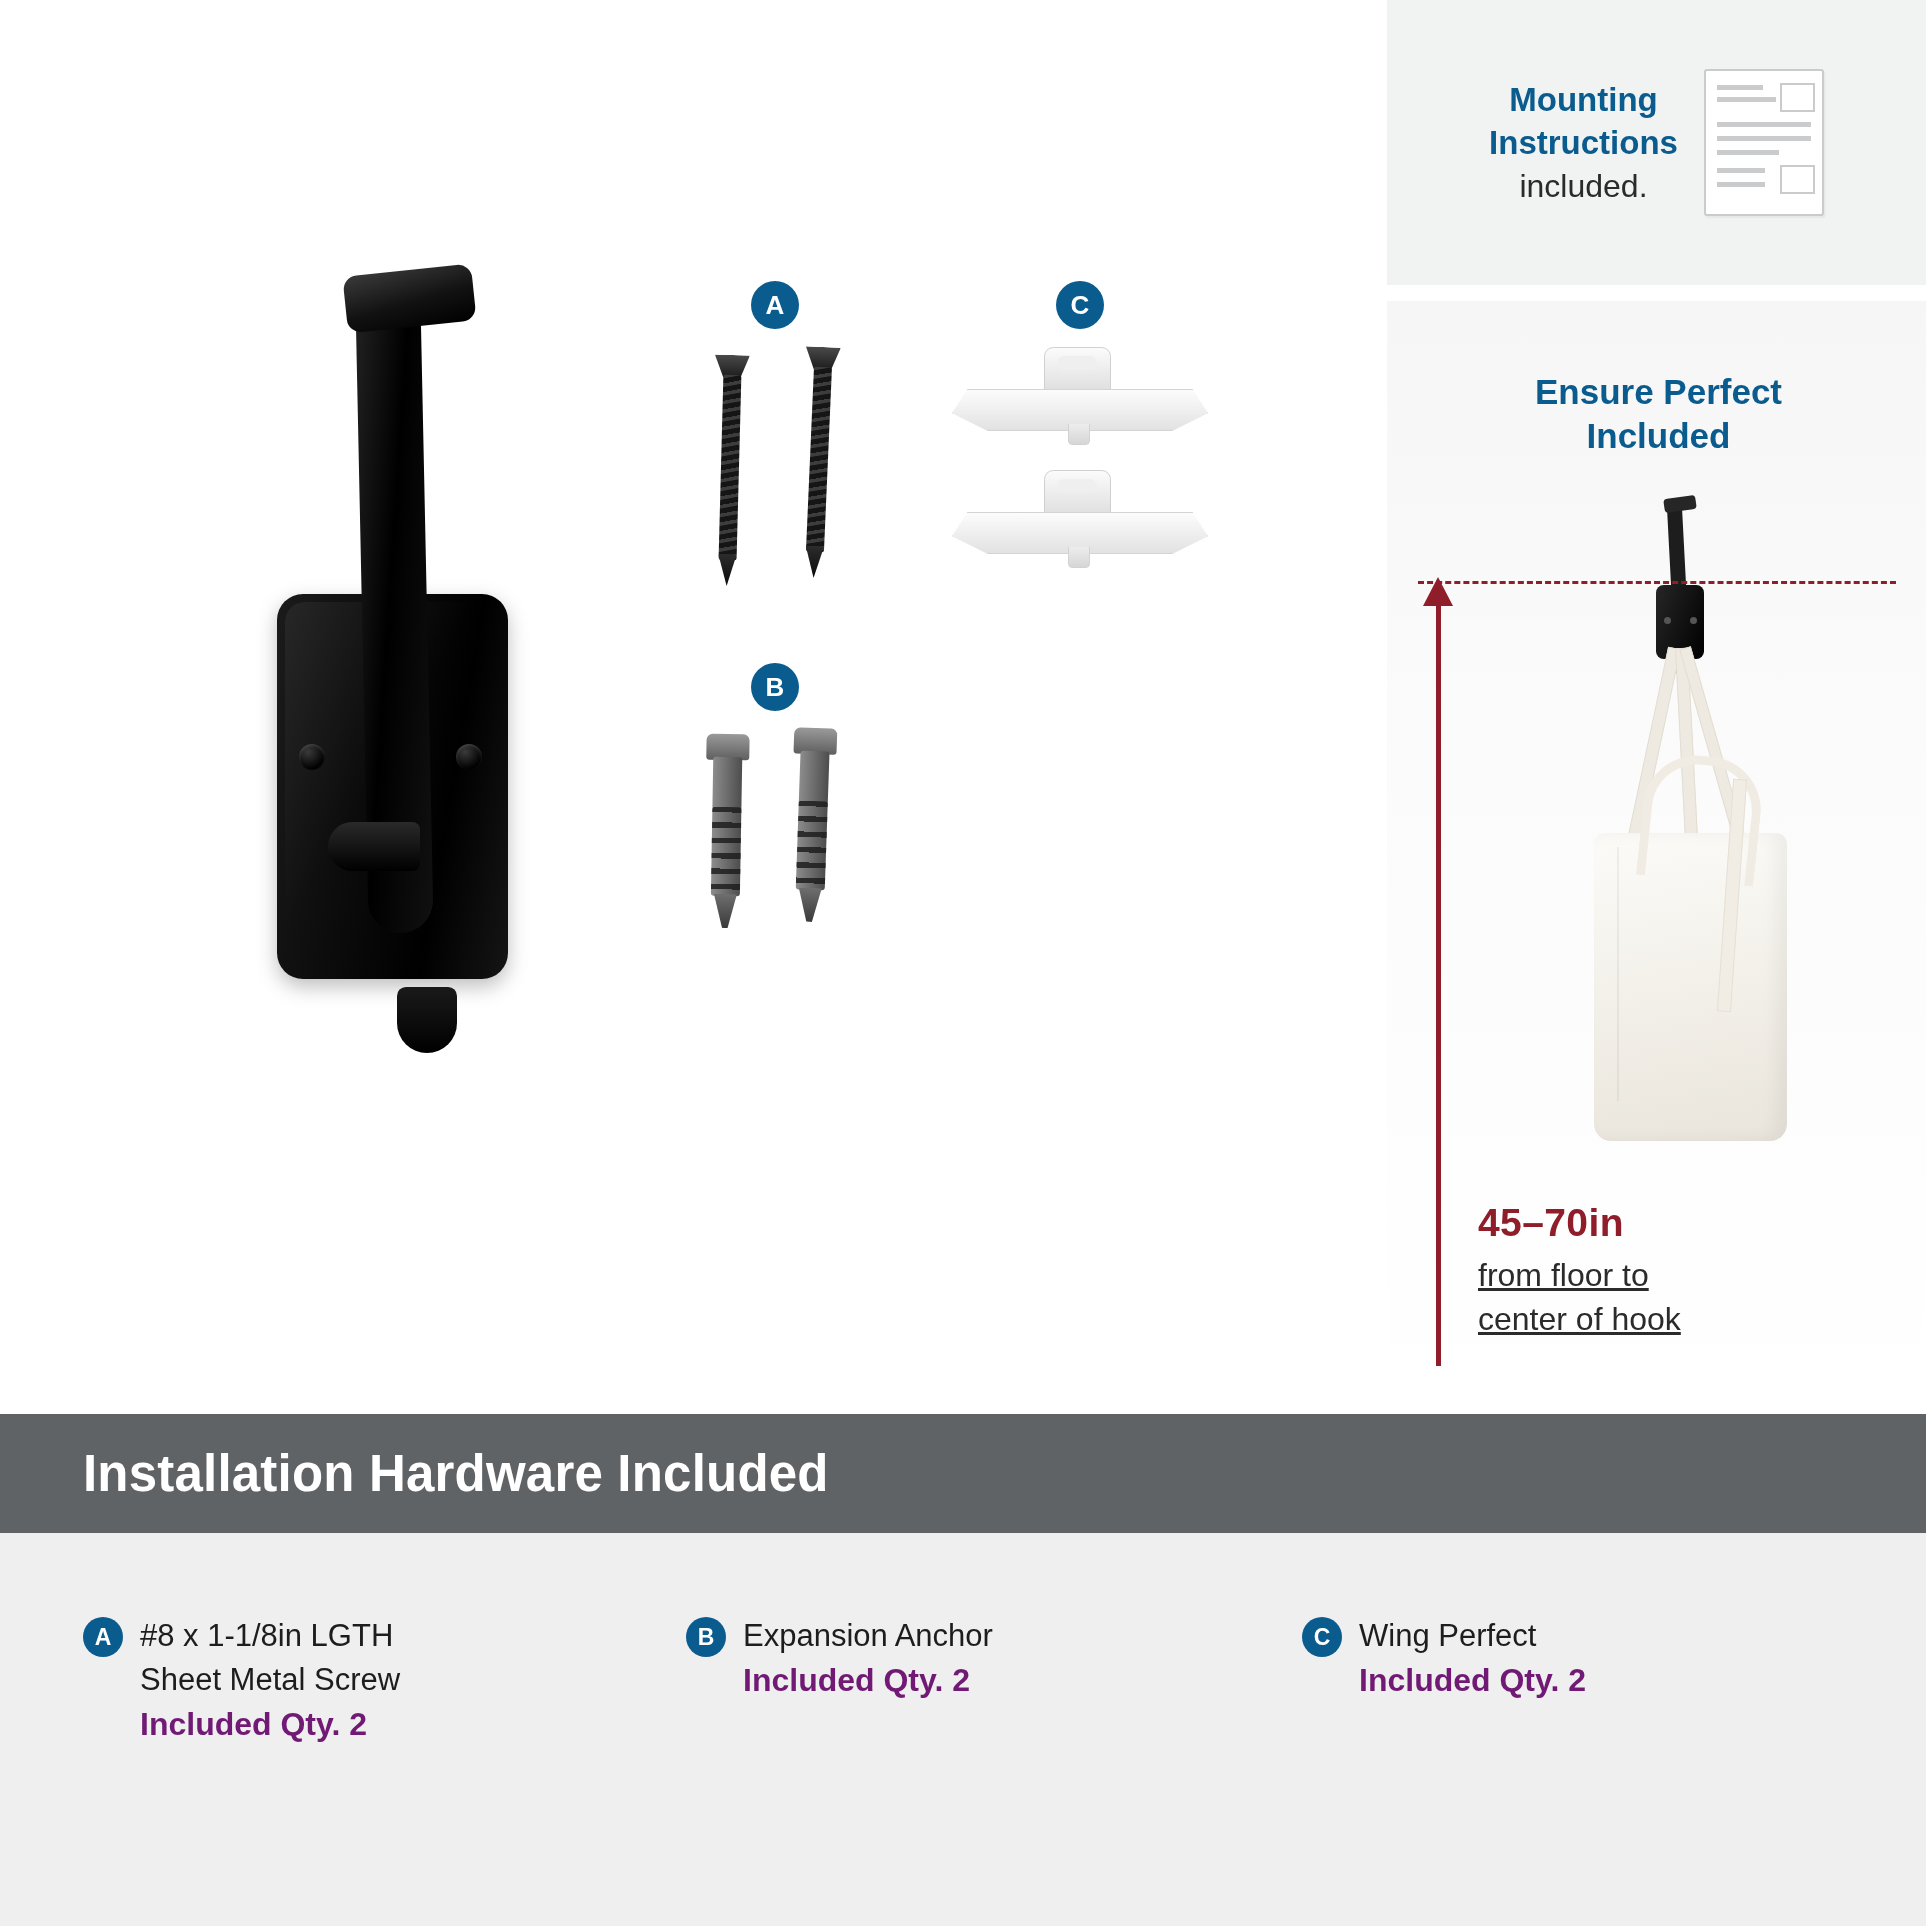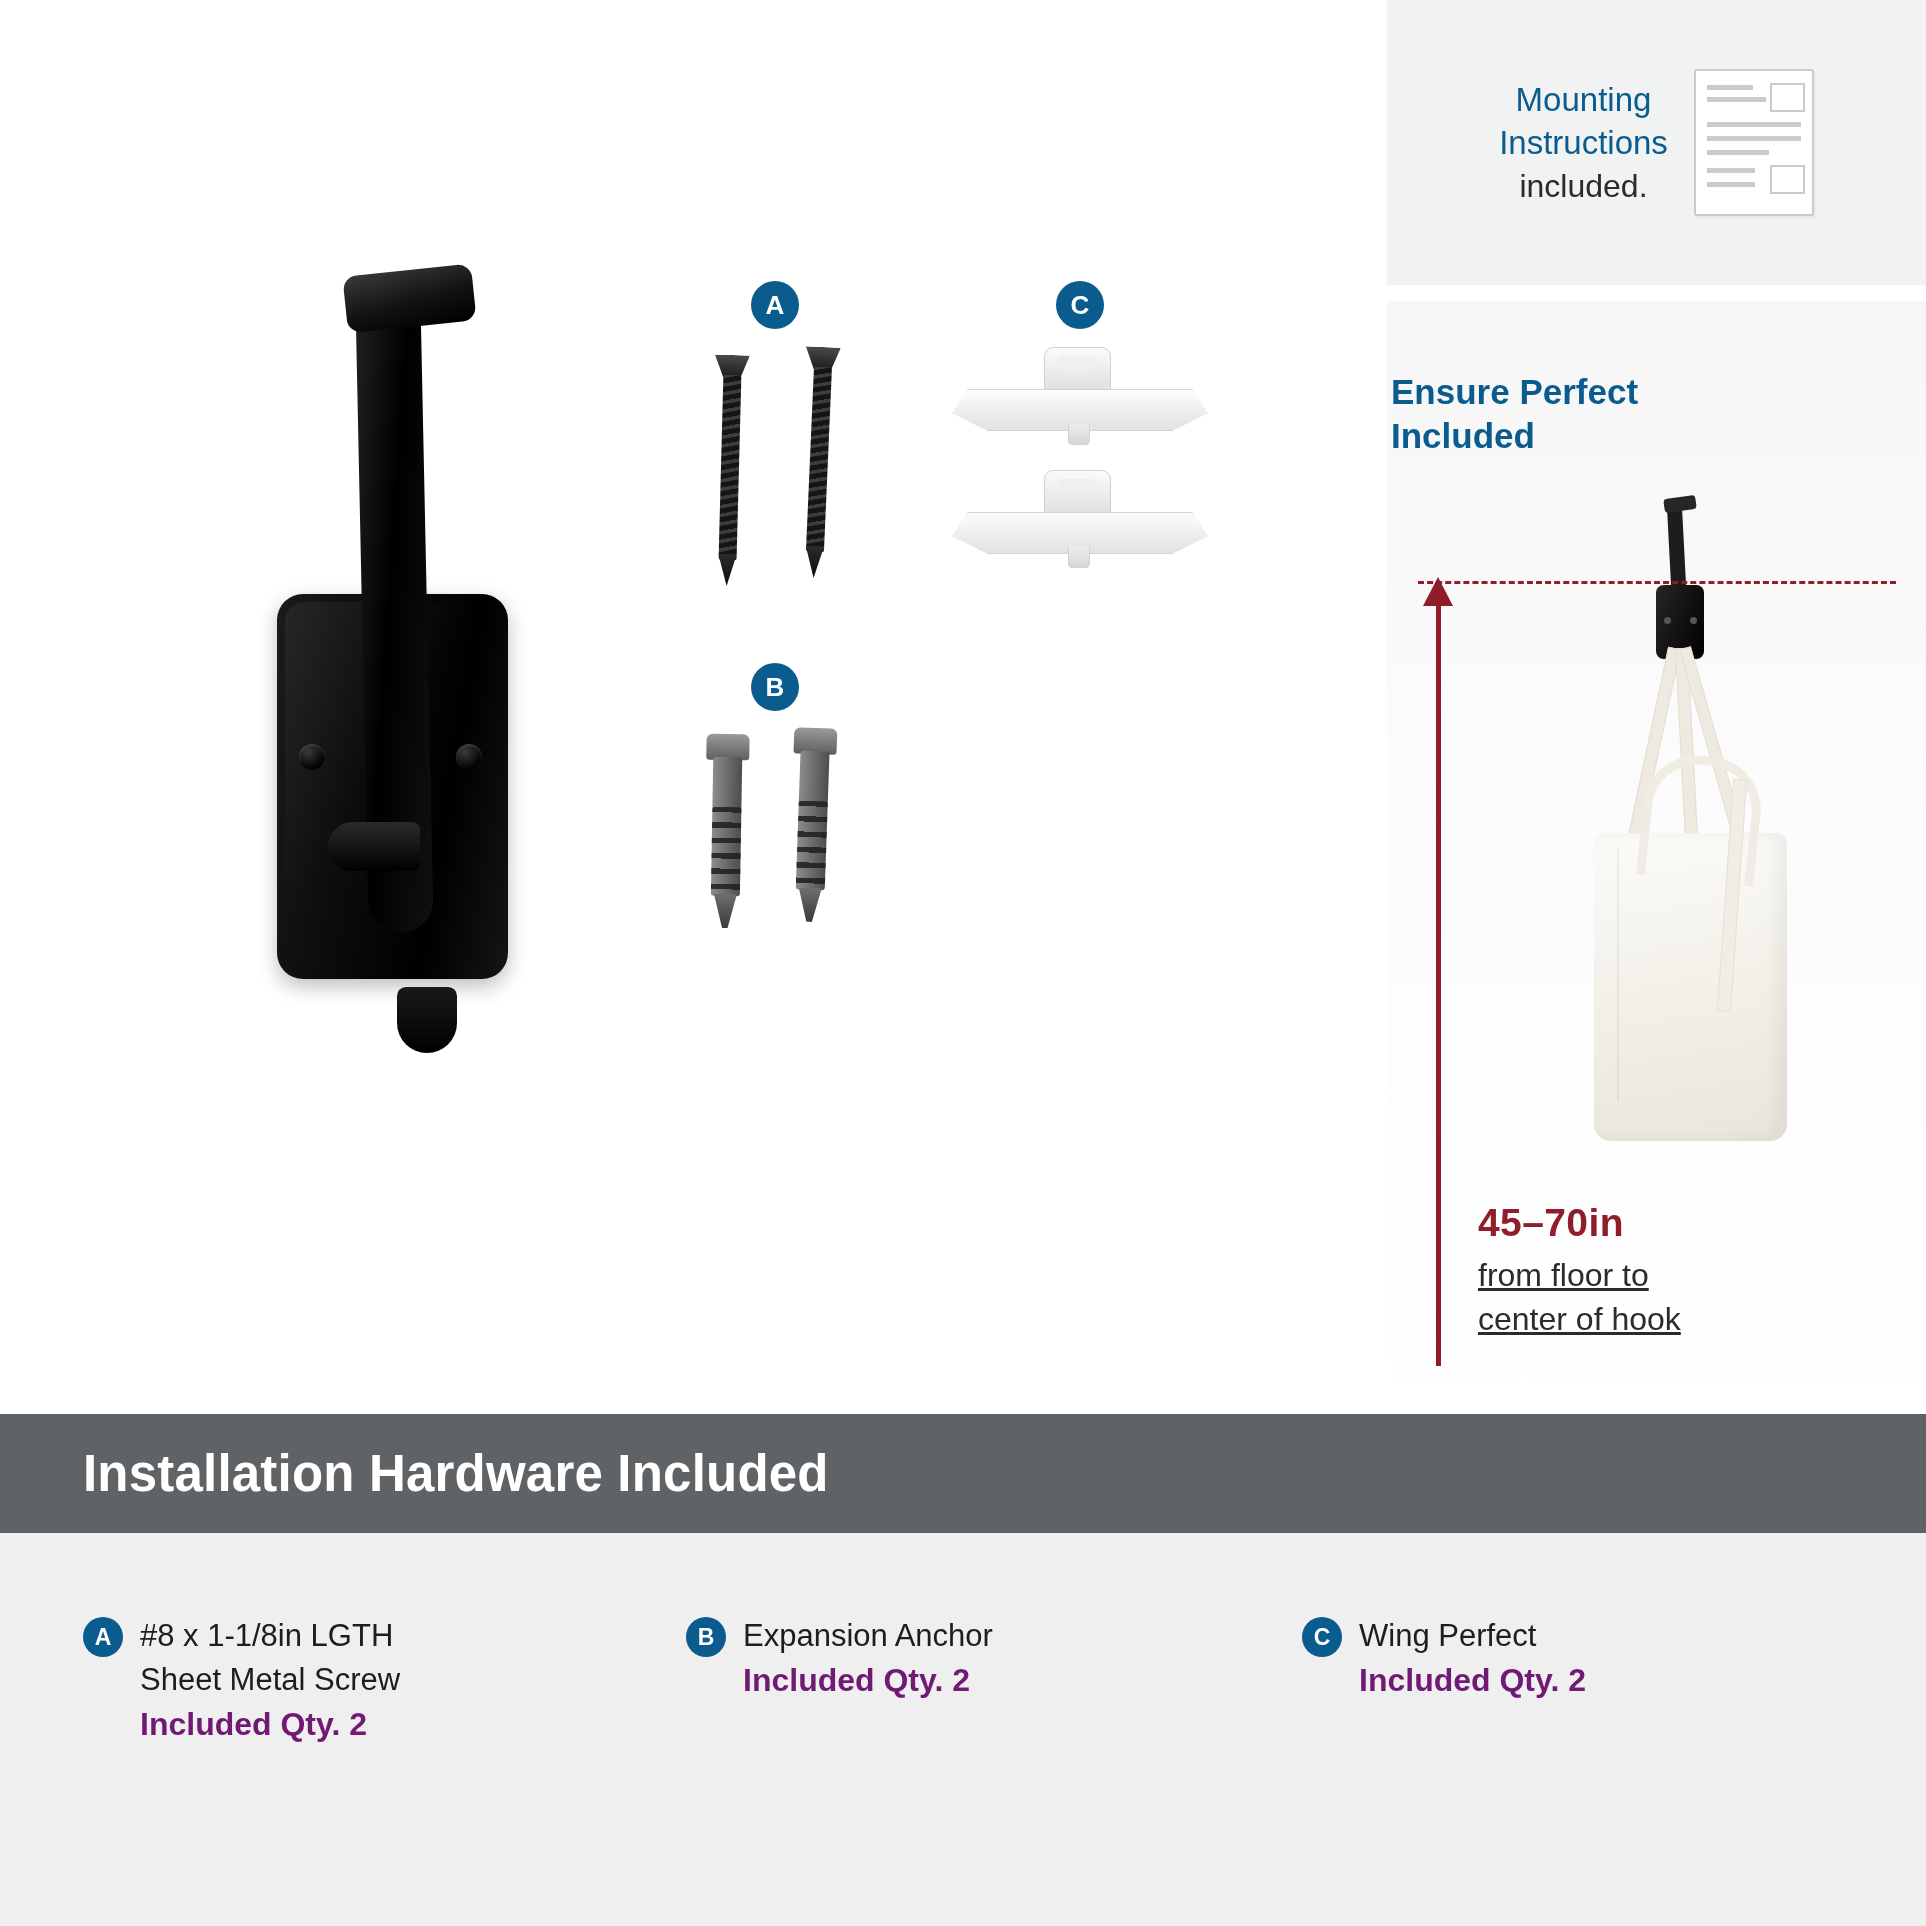--- a/index.html
+++ b/index.html
@@ -205,21 +205,21 @@
     display: flex; align-items: center; justify-content: center;
     gap: 26px;
   }
   .mi-text {
     text-align: center;
     line-height: 1.32;
   }
   .mi-line1, .mi-line2 {
     color: #0a5c8f;
     font-size: 33px;
-    font-weight: normal;
+    font-weight: bold;
   }
   .mi-line3 {
     color: #2a2a2a;
     font-size: 32px;
   }
   .doc-icon {
     width: 116px; height: 143px;
     background: #fff;
     border: 2.3px solid #c9cbcc;
     border-radius: 3.1px;
@@ -243,21 +243,21 @@
 
   
   .right-bottom {
     position: absolute;
     left: 1387px; top: 301px;
     width: 539px; height: 1113px;
     background: linear-gradient(180deg,#f6f6f6 0%, #fbfbfb 40%, #ffffff 100%);
   }
   .rb-title {
     position: absolute; left: 4px; right: 0; top: 69px;
-    text-align: left;
+    text-align: center;
     color: #0a5c8f;
     font-size: 35px; font-weight: bold;
     line-height: 1.27;
   }
   
   .mini-hook { position: absolute; left: 260px; top: 199px; width: 69px; height: 170px; }
   .mini-hook .arm {
     position:absolute; left:21.6px; top:0; width:15.4px; height:92px;
     background:#1d1d1d; border-radius:6.2px; transform: rotate(-3deg);
   }

